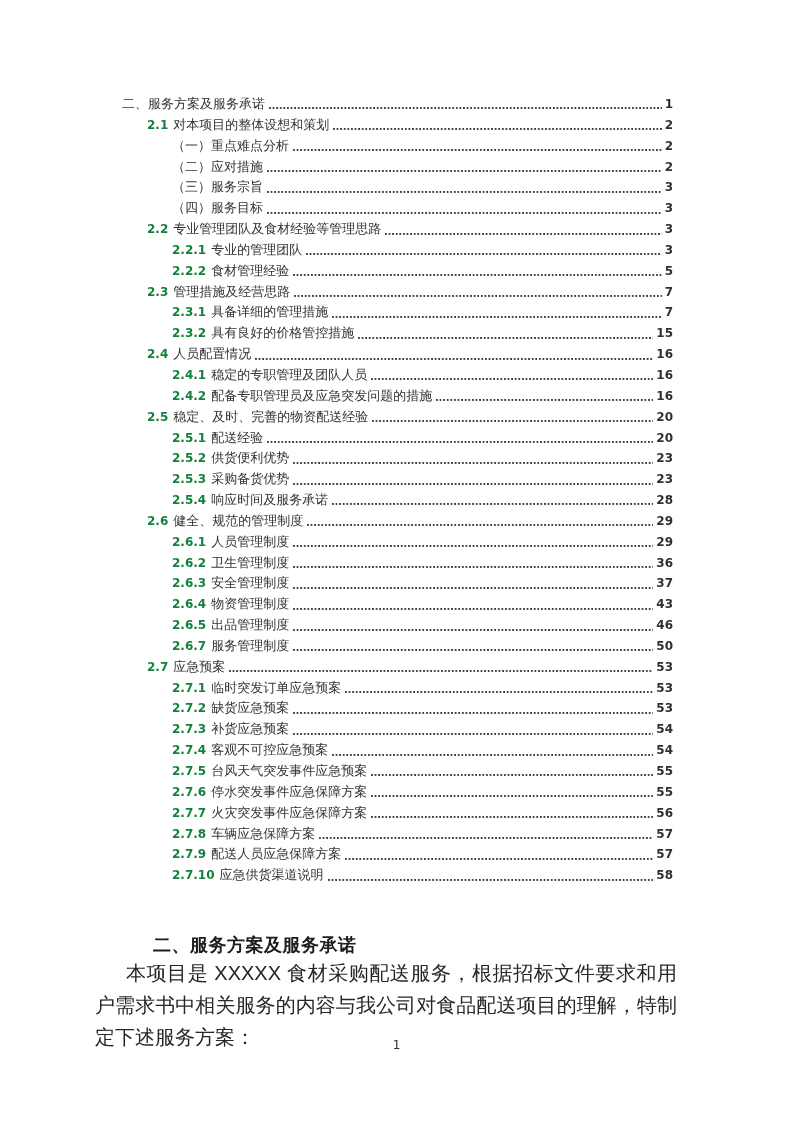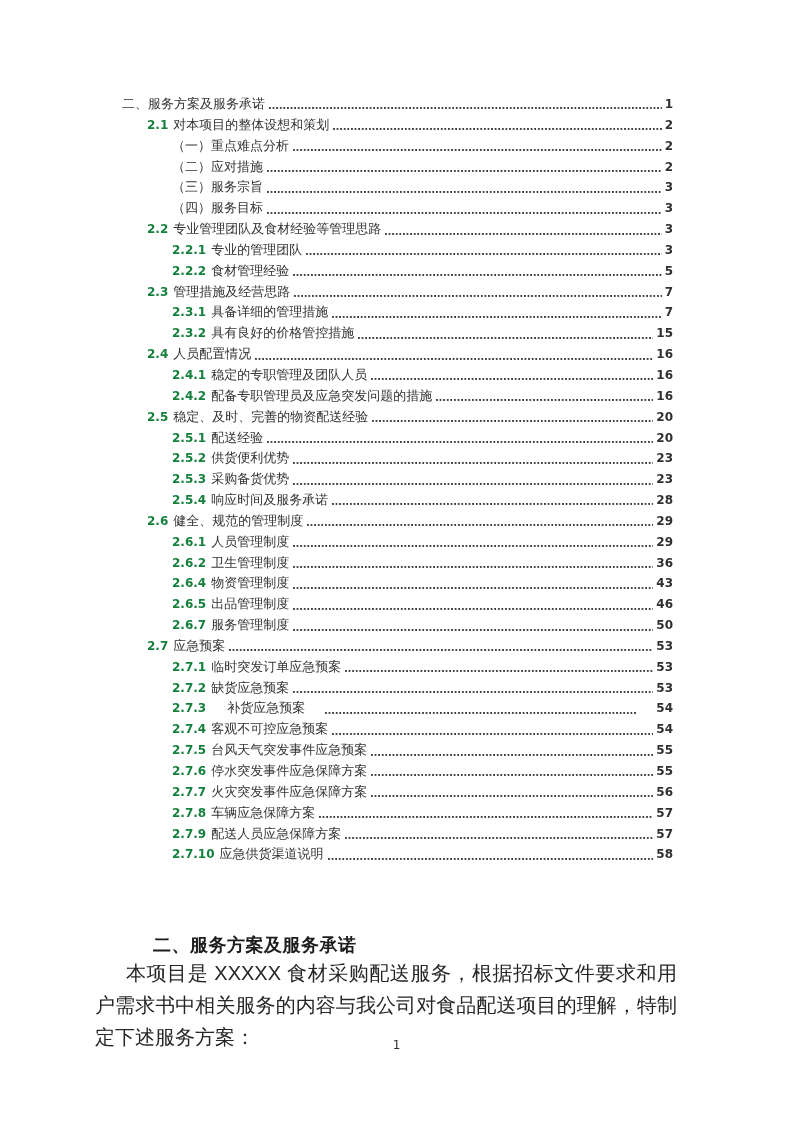--- a/index.html
+++ b/index.html
@@ -229,20 +229,26 @@
     <span class="toc-leader"></span>
     <span class="toc-page">29</span>
   </div>
       <div class="toc-row" style="padding-left: 50px;">
     <span class="toc-num">2.6.2</span>
     <span class="toc-label">卫生管理制度</span>
     <span class="toc-leader"></span>
     <span class="toc-page">36</span>
   </div>
       <div class="toc-row" style="padding-left: 50px;">
+    <span class="toc-num">2.6.3</span>
+    <span class="toc-label">安全管理制度</span>
+    <span class="toc-leader"></span>
+    <span class="toc-page">37</span>
+  </div>
+      <div class="toc-row" style="padding-left: 50px;">
     <span class="toc-num">2.6.4</span>
     <span class="toc-label">物资管理制度</span>
     <span class="toc-leader"></span>
     <span class="toc-page">43</span>
   </div>
       <div class="toc-row" style="padding-left: 50px;">
     <span class="toc-num">2.6.5</span>
     <span class="toc-label">出品管理制度</span>
     <span class="toc-leader"></span>
     <span class="toc-page">46</span>
@@ -264,21 +270,21 @@
     <span class="toc-label">临时突发订单应急预案</span>
     <span class="toc-leader"></span>
     <span class="toc-page">53</span>
   </div>
       <div class="toc-row" style="padding-left: 50px;">
     <span class="toc-num">2.7.2</span>
     <span class="toc-label">缺货应急预案</span>
     <span class="toc-leader"></span>
     <span class="toc-page">53</span>
   </div>
-      <div class="toc-row" style="padding-left: 50px; gap: 16px;">
+      <div class="toc-row" style="padding-left: 50px;">
     <span class="toc-num">2.7.3</span>
     <span class="toc-label">补货应急预案</span>
     <span class="toc-leader"></span>
     <span class="toc-page">54</span>
   </div>
       <div class="toc-row" style="padding-left: 50px;">
     <span class="toc-num">2.7.4</span>
     <span class="toc-label">客观不可控应急预案</span>
     <span class="toc-leader"></span>
     <span class="toc-page">54</span>

